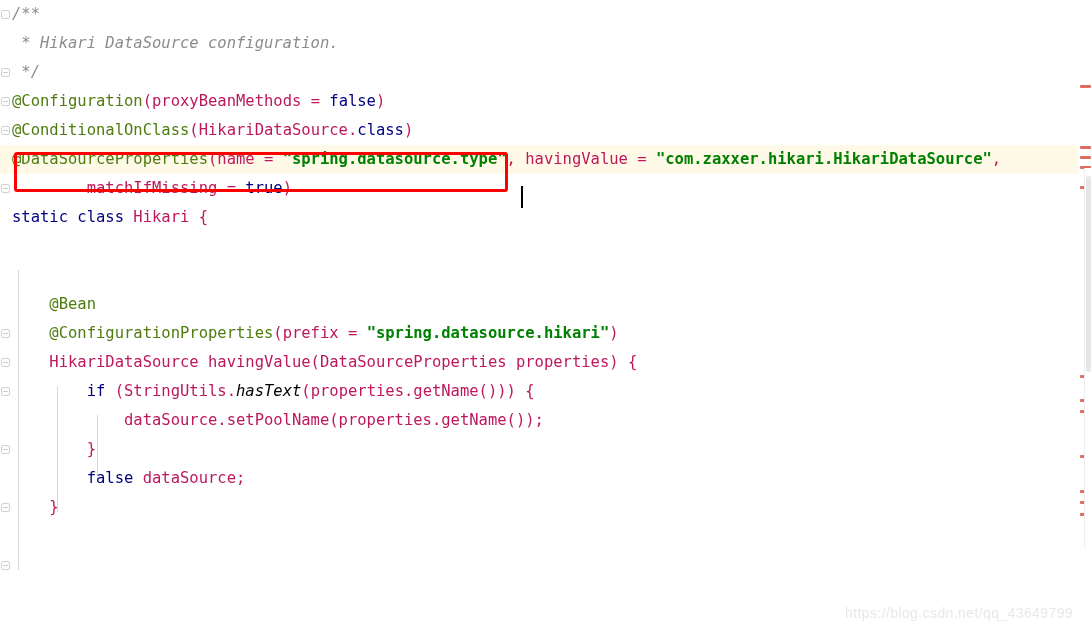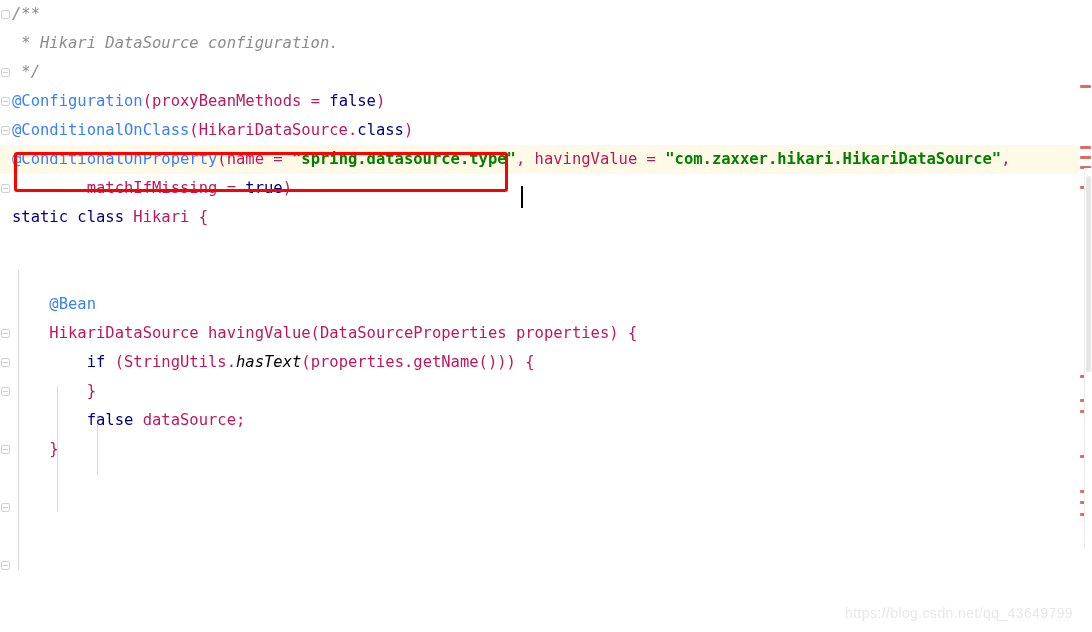--- a/index.html
+++ b/index.html
@@ -40,21 +40,21 @@
   }
   .line.current{background:#fffae8;}
 
   
   .guide{
     position:absolute;width:1px;background:#d9d9d9;
   }
 
   
   .cmt{color:#8c8c8c;font-style:italic;}
-  .anno{color:#3b82f6;}
+  .anno{color:#4d7c0f;}
   .kw{color:#000080;font-weight:normal;}
   .str{color:#008000;font-weight:bold;}
   .mtd{font-style:italic;color:#000000;}
   .pln{color:#be185d;}
 
   
   .marker-gutter{
     position:absolute;right:0;top:0;width:14px;height:632px;background:#ffffff;
   }
   .marker{
@@ -114,28 +114,30 @@
       <div class="guide" style="left: 57px; top: 386px; height: 126px;"></div>
       <div class="guide" style="left: 97px; top: 415px; height: 60px;"></div>
     </div>
 
   <div class="code" id="code">
       <div class="line"><span class="cmt">/**</span></div>
       <div class="line"><span class="cmt"> * Hikari DataSource configuration.</span></div>
       <div class="line"><span class="cmt"> */</span></div>
       <div class="line"><span class="anno">@Configuration</span><span class="pln">(proxyBeanMethods = </span><span class="kw">false</span><span class="pln">)</span></div>
       <div class="line"><span class="anno">@ConditionalOnClass</span><span class="pln">(HikariDataSource.</span><span class="kw">class</span><span class="pln">)</span></div>
-      <div class="line current"><span class="anno">@ConditionalOnProperty</span><span class="pln">(name = </span><span class="str">"spring.datasource.type"</span><span class="pln">, havingValue = </span><span class="str">"com.zaxxer.hikari.HikariDataSource"</span><span class="pln">,</span></div>
+      <div class="line current"><span class="anno">@DataSourceProperties</span><span class="pln">(name = </span><span class="str">"spring.datasource.type"</span><span class="pln">, havingValue = </span><span class="str">"com.zaxxer.hikari.HikariDataSource"</span><span class="pln">,</span></div>
       <div class="line"><span class="pln">        matchIfMissing = </span><span class="kw">true</span><span class="pln">)</span></div>
       <div class="line"><span class="kw">static class</span><span class="pln"> Hikari {</span></div>
       <div class="line">&nbsp;</div>
       <div class="line">&nbsp;</div>
       <div class="line"><span class="anno">    @Bean</span></div>
+      <div class="line"><span class="anno">    @ConfigurationProperties</span><span class="pln">(prefix = </span><span class="str">"spring.datasource.hikari"</span><span class="pln">)</span></div>
       <div class="line"><span class="pln">    HikariDataSource havingValue(DataSourceProperties properties) {</span></div>
       <div class="line"><span class="pln">        </span><span class="kw">if</span><span class="pln"> (StringUtils.</span><span class="mtd">hasText</span><span class="pln">(properties.getName())) {</span></div>
+      <div class="line"><span class="pln">            dataSource.setPoolName(properties.getName());</span></div>
       <div class="line"><span class="pln">        }</span></div>
       <div class="line"><span class="pln">        </span><span class="kw">false</span><span class="pln"> dataSource;</span></div>
       <div class="line"><span class="pln">    }</span></div>
       <div class="line">&nbsp;</div>
       <div class="line">&nbsp;</div>
     </div>
 
   <div class="caret" id="caret" style="left: 521px; top: 186px; height: 22px;"></div>
 
   <div class="red-box" id="redbox" style="left: 14px; top: 152px; width: 488px; height: 34px; border-color: rgb(255, 0, 0);"></div>

